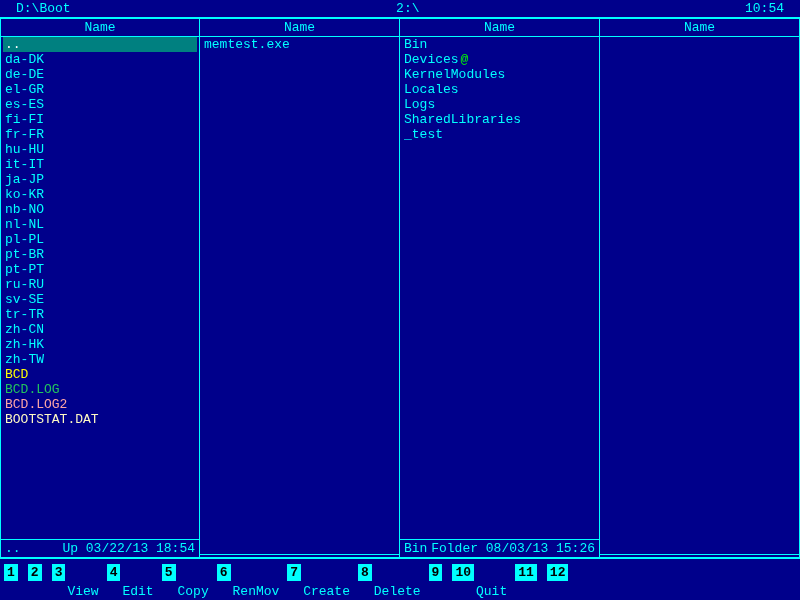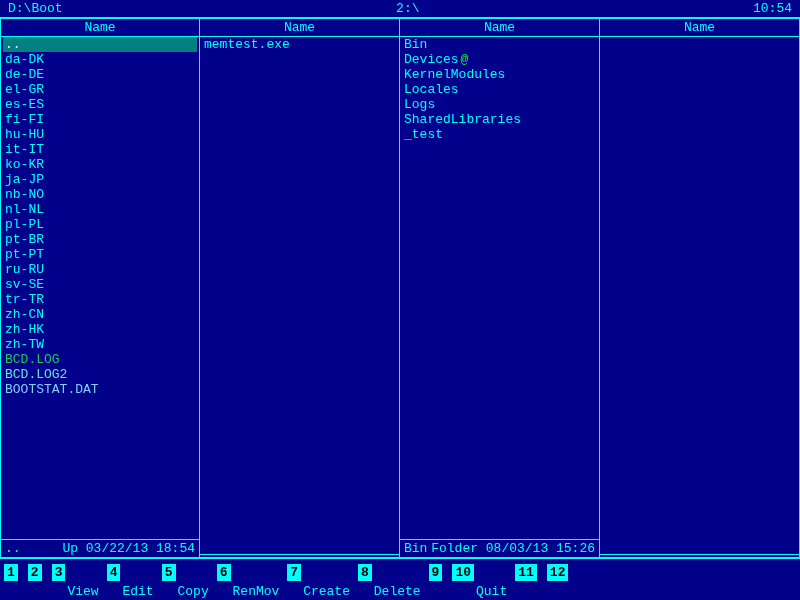--- a/index.html
+++ b/index.html
@@ -12,21 +12,21 @@
       height: 600px;
       overflow: hidden;
       position: relative;
     }
 
     #top-bar {
       display: flex;
       justify-content: space-between;
       background: #00008b;
       color: #00ffff;
-      padding: 1px 8px;
+      padding: 1px 16px;
       border-bottom: 1px solid #00ffff;
     }
 
     #main-area {
       display: flex;
       height: 540px;
     }
 
     .panel {
       border: 1px solid #00ffff;
@@ -151,38 +151,40 @@
     <div class="panel-header">
       <span>Name</span>
     </div>
     <div class="panel-content" id="panel1-content">
         <div class="file-item highlighted" style="background: rgb(0, 128, 128); color: rgb(255, 255, 255);">..</div>
         <div class="file-item">da-DK</div>
         <div class="file-item">de-DE</div>
         <div class="file-item">el-GR</div>
         <div class="file-item">es-ES</div>
         <div class="file-item">fi-FI</div>
+        <div class="file-item">fr-FR</div>
         <div class="file-item">hu-HU</div>
         <div class="file-item">it-IT</div>
+        <div class="file-item">ja-JP</div>
         <div class="file-item">ko-KR</div>
-        <div class="file-item">ja-JP</div>
         <div class="file-item">nb-NO</div>
         <div class="file-item">nl-NL</div>
         <div class="file-item">pl-PL</div>
         <div class="file-item">pt-BR</div>
         <div class="file-item">pt-PT</div>
         <div class="file-item">ru-RU</div>
         <div class="file-item">sv-SE</div>
         <div class="file-item">tr-TR</div>
         <div class="file-item">zh-CN</div>
         <div class="file-item">zh-HK</div>
         <div class="file-item">zh-TW</div>
+        <div class="file-item yellow-text" style="color: rgb(255, 255, 0);">BCD</div>
         <div class="file-item yellow-text" style="color: #22c55e;">BCD.LOG</div>
-        <div class="file-item yellow-text" style="color: #5eead4;">BCD.LOG2</div>
-        <div class="file-item yellow-text" style="color: #7dd3fc;">BOOTSTAT.DAT</div>
+        <div class="file-item yellow-text" style="color: #fca5a5;">BCD.LOG2</div>
+        <div class="file-item yellow-text" style="color: #fef9c3;">BOOTSTAT.DAT</div>
       </div>
     <div class="panel-footer">
       <span>..</span>
       <span>Up   03/22/13 18:54</span>
     </div>
   </div>
 
   <div class="panel panel-middle">
     <div class="panel-header">
       <span>Name</span>

